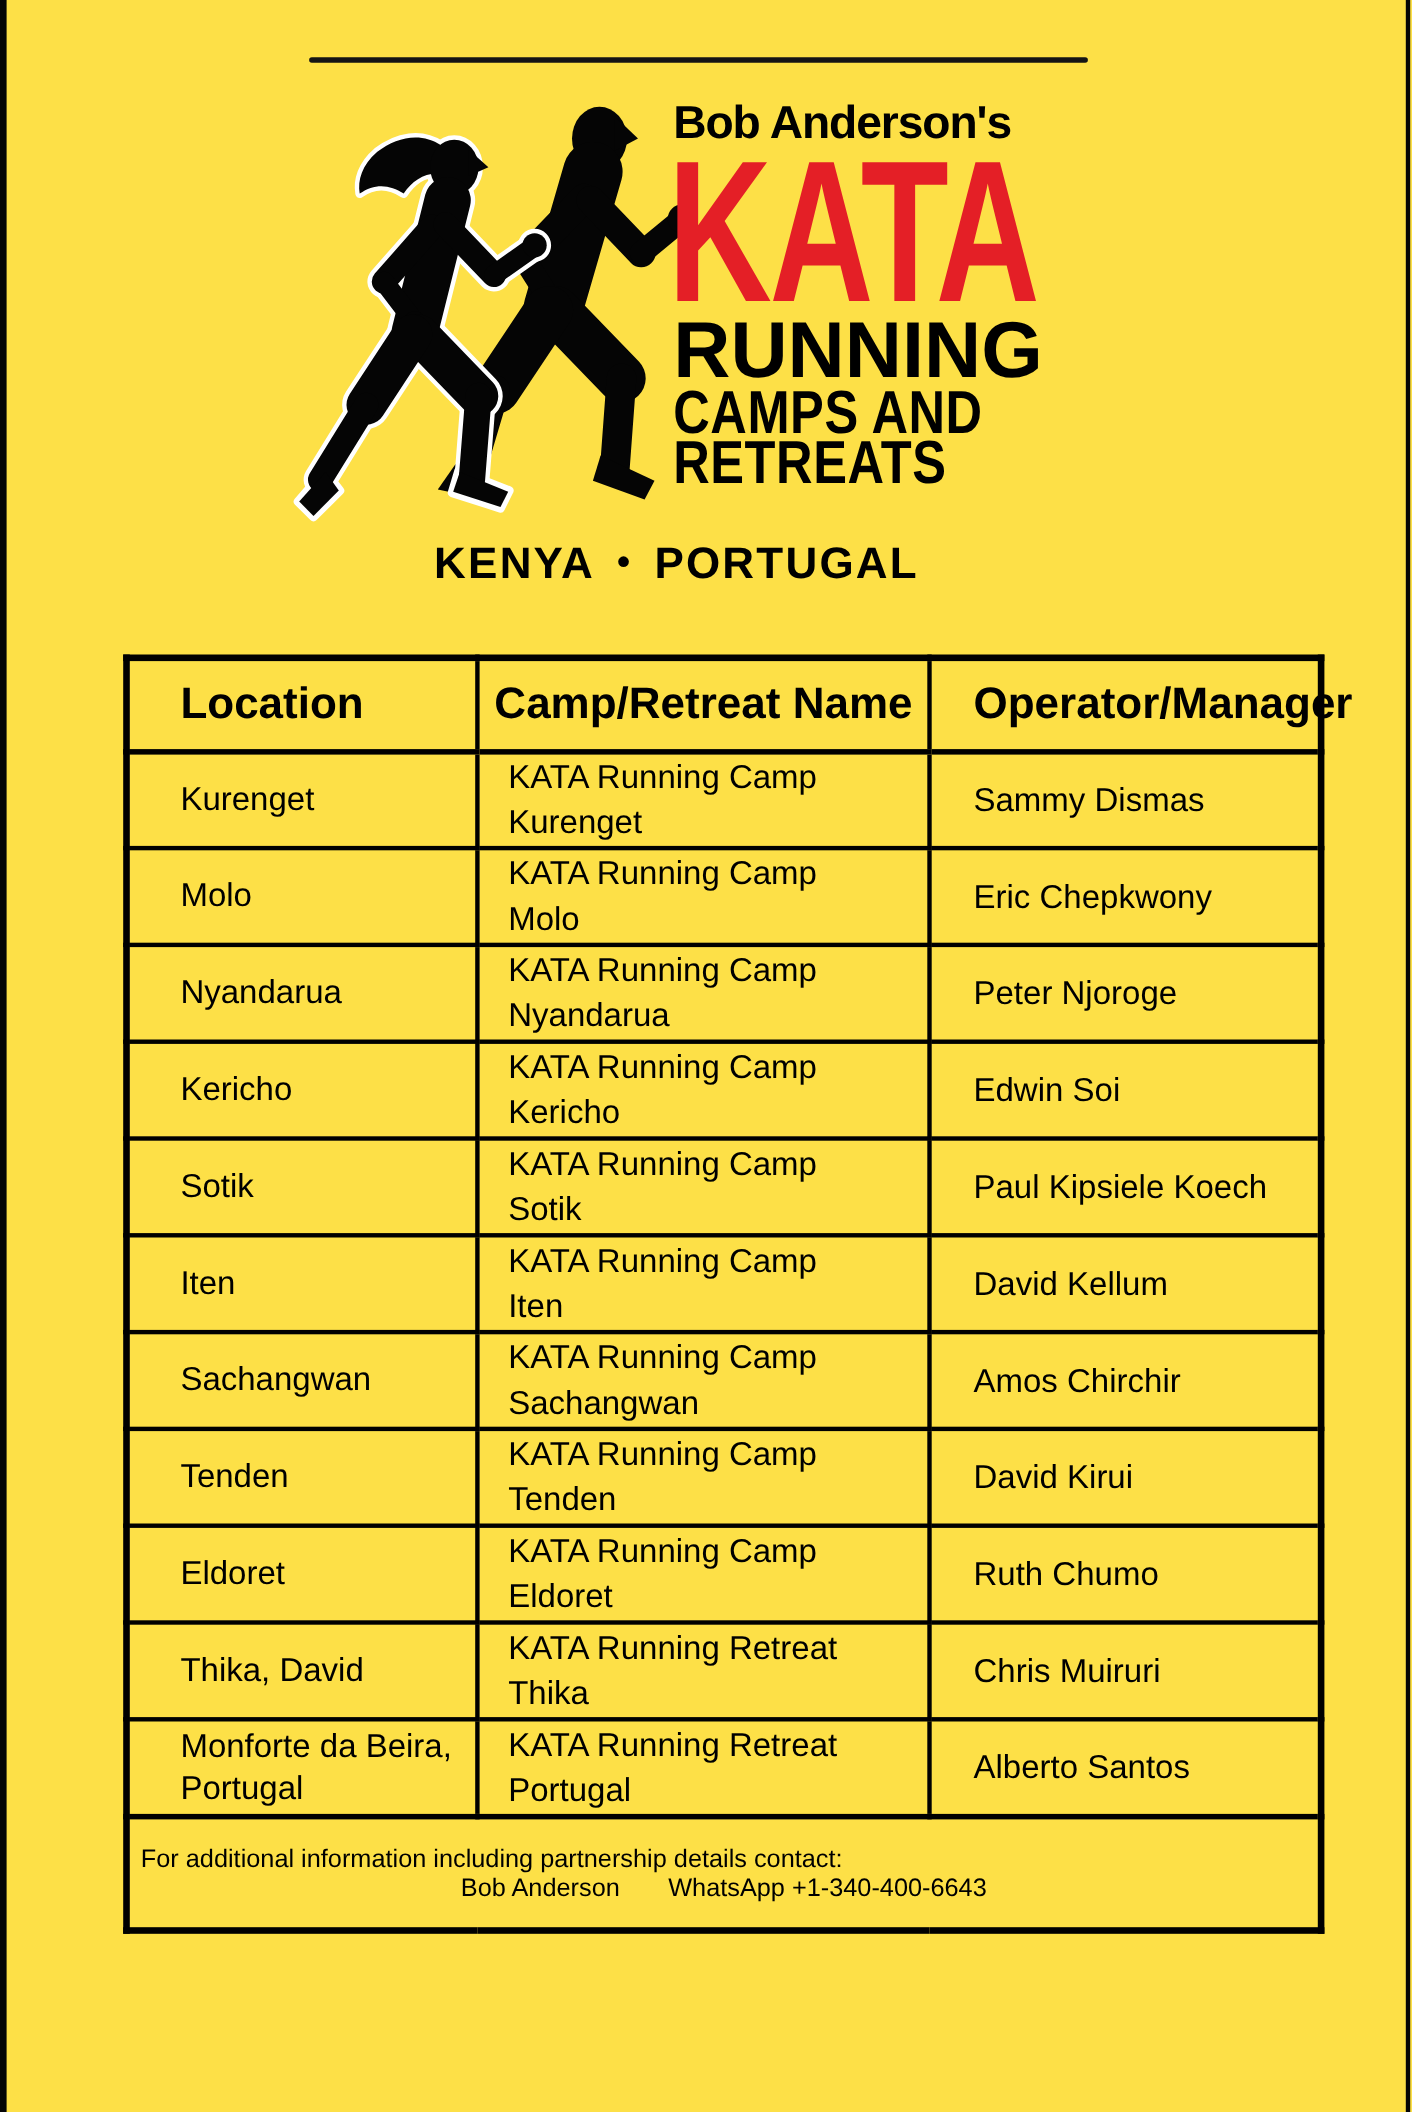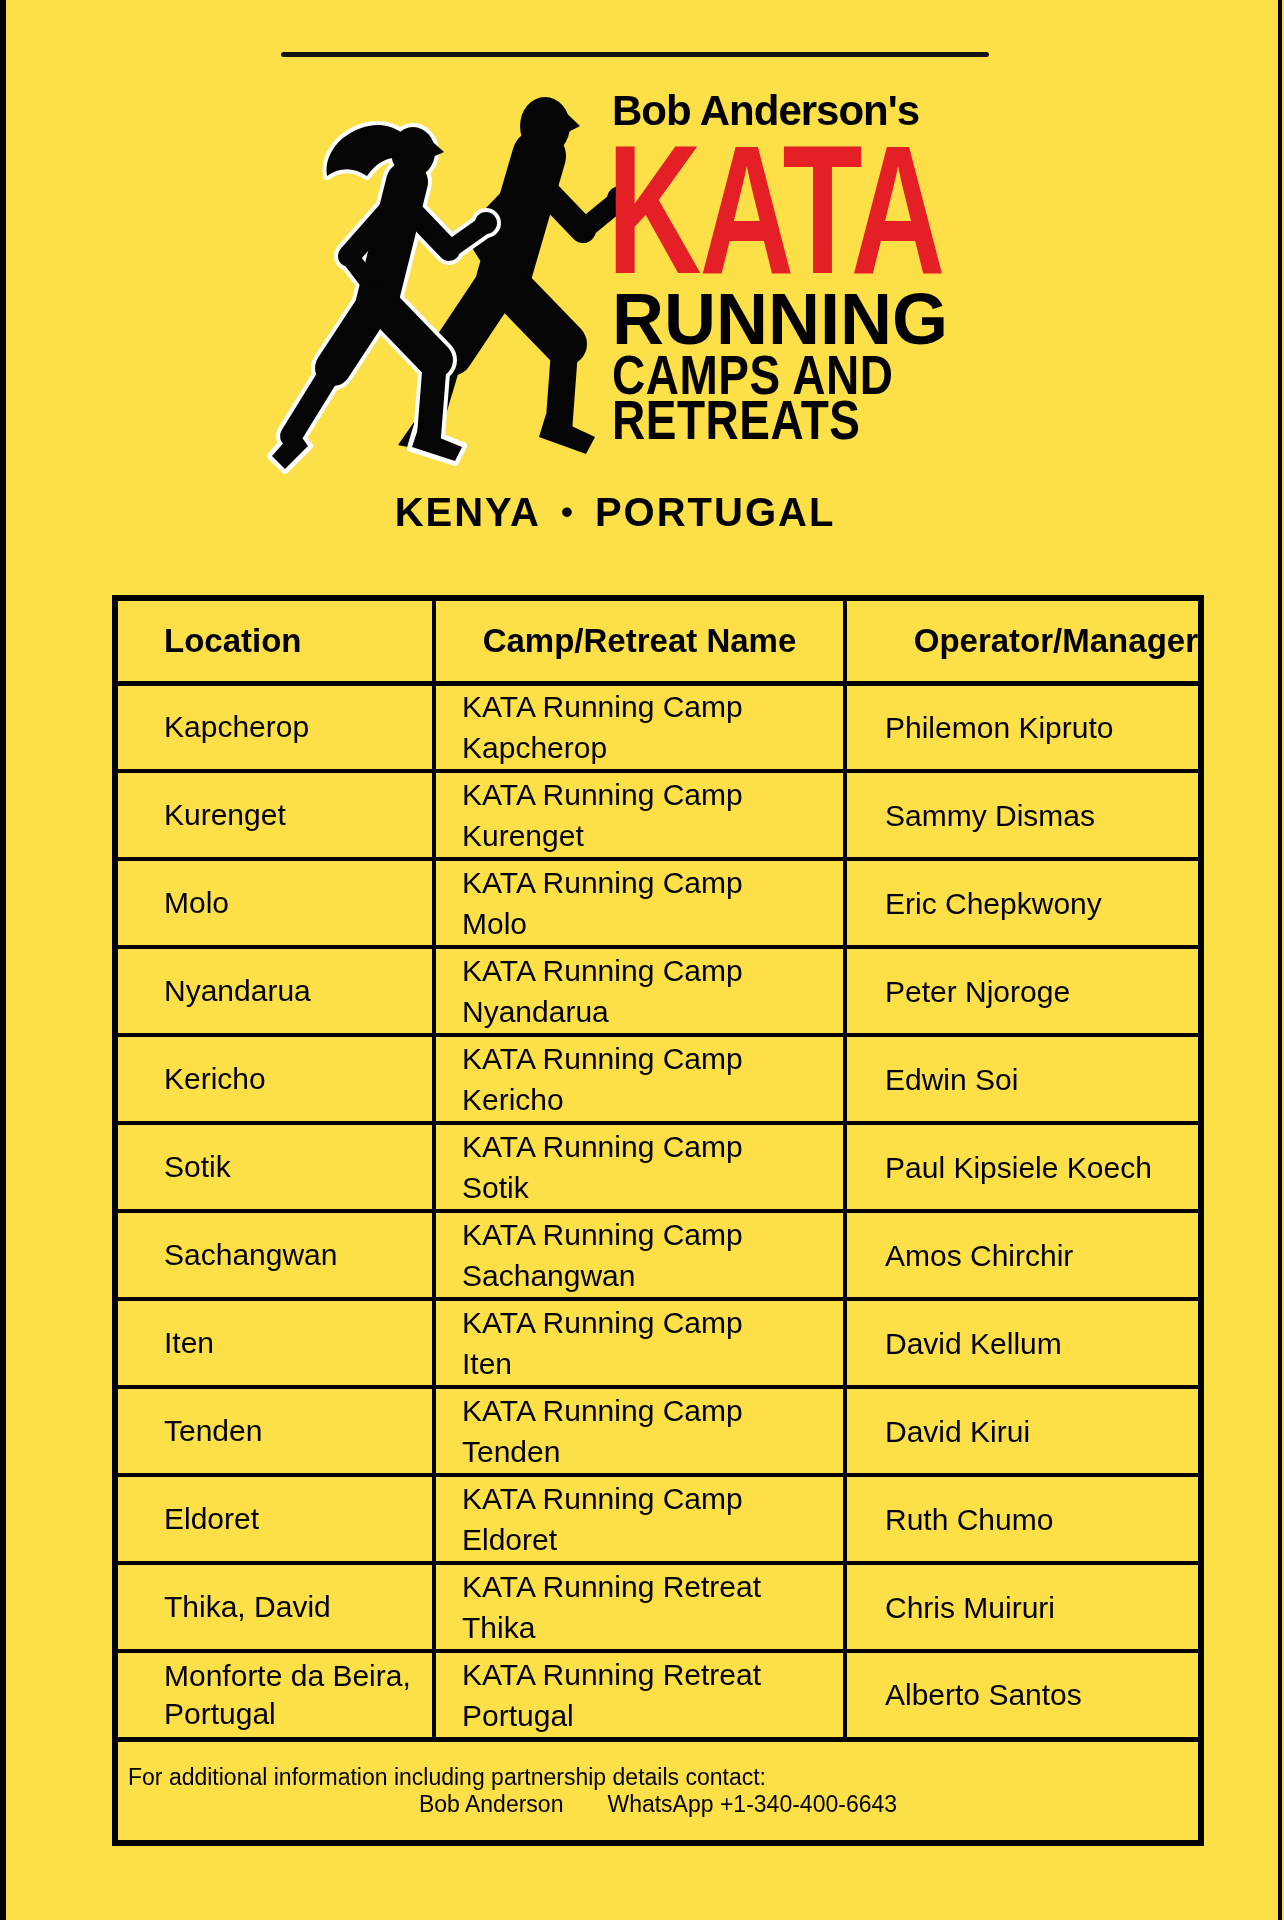--- a/index.html
+++ b/index.html
@@ -29,21 +29,21 @@
                   transform:scaleY(1.2); transform-origin:0 0; letter-spacing:0.5px; }
   .tagline-3    { position:absolute; left:612px; top:392px; font-size:46px; font-weight:bold; line-height:1;
                   transform:scaleY(1.2); transform-origin:0 0; letter-spacing:0.5px; }
   .countries    { position:absolute; left:240px; top:492px; width:750px; text-align:center;
                   font-size:40px; font-weight:bold; letter-spacing:2px; line-height:1; }
   .countries .bullet { display:inline-block; margin:0 20px; font-size:34px; transform:translateY(-3px); }
 
   .table-wrap { position:absolute; left:112px; top:595px; width:1086px; }
   table { border-collapse:collapse; table-layout:fixed; width:100%; border:6px solid #000; }
   th, td { border:4px solid #000; box-sizing:border-box; }
-  thead th { height:85px; font-size:33px; font-weight:bold; padding:0; border-bottom-width:5px;
+  thead th { height:85px; font-size:40px; font-weight:bold; padding:0; border-bottom-width:5px;
              vertical-align:middle; }
   th.h-loc  { text-align:left; padding-left:46px; }
   th.h-camp { text-align:center; }
   th.h-op   { text-align:right; padding-left:38px; }
   tbody td { height:88px; font-size:30px; line-height:41px; vertical-align:middle;
              white-space:pre-line; padding-top:0; padding-bottom:0; }
   td.c-loc  { padding-left:46px; padding-right:6px; line-height:38px; }
   td.c-camp { padding-left:26px; padding-right:6px; }
   td.c-op   { padding-left:38px; padding-right:6px; }
   tfoot td { height:104px; border-top-width:5px; font-size:23px; 
@@ -132,26 +132,20 @@
       </colgroup>
       <thead>
         <tr>
           <th class="h-loc">Location</th>
           <th class="h-camp">Camp/Retreat Name</th>
           <th class="h-op">Operator/Manager</th>
         </tr>
       </thead>
       <tbody>
           <tr>
-            <td class="c-loc">Kapcherop</td>
-            <td class="c-camp">KATA Running Camp
-Kapcherop</td>
-            <td class="c-op">Philemon Kipruto</td>
-          </tr>
-          <tr>
             <td class="c-loc">Kurenget</td>
             <td class="c-camp">KATA Running Camp
 Kurenget</td>
             <td class="c-op">Sammy Dismas</td>
           </tr>
           <tr>
             <td class="c-loc">Molo</td>
             <td class="c-camp">KATA Running Camp
 Molo</td>
             <td class="c-op">Eric Chepkwony</td>
@@ -168,30 +162,30 @@
 Kericho</td>
             <td class="c-op">Edwin Soi</td>
           </tr>
           <tr>
             <td class="c-loc">Sotik</td>
             <td class="c-camp">KATA Running Camp
 Sotik</td>
             <td class="c-op">Paul Kipsiele Koech</td>
           </tr>
           <tr>
+            <td class="c-loc">Iten</td>
+            <td class="c-camp">KATA Running Camp
+Iten</td>
+            <td class="c-op">David Kellum</td>
+          </tr>
+          <tr>
             <td class="c-loc">Sachangwan</td>
             <td class="c-camp">KATA Running Camp
 Sachangwan</td>
             <td class="c-op">Amos Chirchir</td>
-          </tr>
-          <tr>
-            <td class="c-loc">Iten</td>
-            <td class="c-camp">KATA Running Camp
-Iten</td>
-            <td class="c-op">David Kellum</td>
           </tr>
           <tr>
             <td class="c-loc">Tenden</td>
             <td class="c-camp">KATA Running Camp
 Tenden</td>
             <td class="c-op">David Kirui</td>
           </tr>
           <tr>
             <td class="c-loc">Eldoret</td>
             <td class="c-camp">KATA Running Camp

